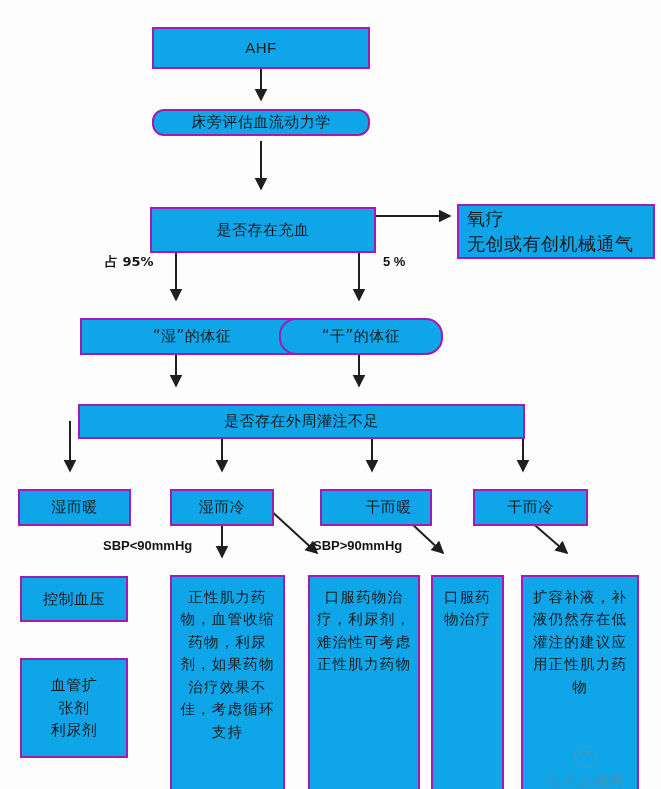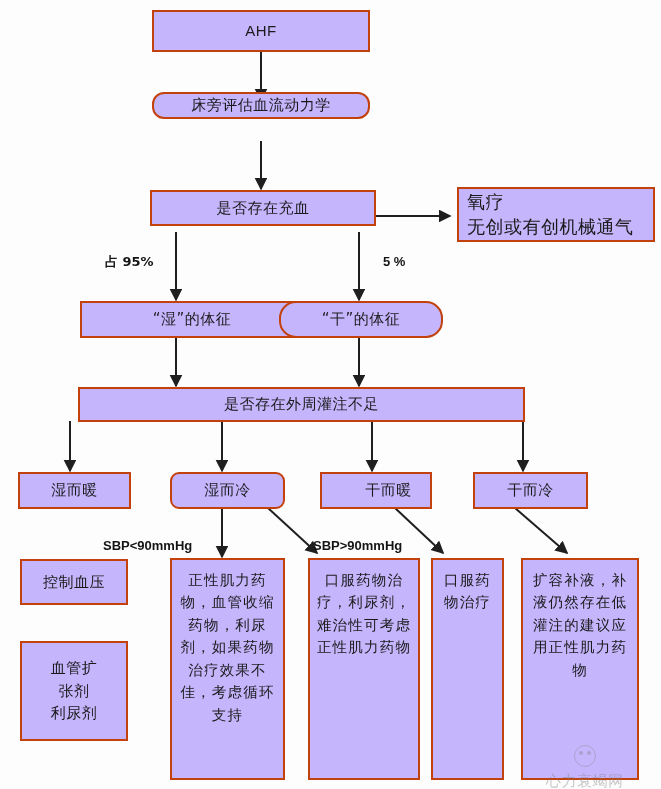--- a/index.html
+++ b/index.html
@@ -14,31 +14,32 @@
   #canvas {
     position: relative;
     width: 661px;
     height: 789px;
     background: #fdfdfd;
     overflow: hidden;
   }
   .box {
     position: absolute;
     box-sizing: border-box;
-    border: 2px solid #c2410c;
-    background: #c4b5fd;
+    border: 2px solid #a21caf;
+    background: #0ea5e9;
     display: flex;
     align-items: center;
     justify-content: center;
     text-align: center;
     font-size: 15px;
     line-height: 1.35;
     color: #1b1b1b;
     letter-spacing: 0.5px;
     padding: 2px 4px;
+    margin-top: 17px;
   }
   .box.cjk {
     font-family: "DejaVu Sans", "Liberation Sans", sans-serif;
   }
   .box.tall {
     align-items: flex-start;
     padding-top: 9px;
     line-height: 1.55;
     letter-spacing: 1.2px;
     font-size: 14.5px;
@@ -142,21 +143,21 @@
   </svg>
 
   <div class="box" style="left:152px; top:10px; width:218px; height:42px;">
     <span>AHF</span>
   </div>
 
   <div class="box cjk" style="left:152px; top:92px; width:218px; height:27px;border-radius:12px;">
     <span>床旁评估血流动力学</span>
   </div>
 
-  <div class="box cjk" style="left:150px; top:190px; width:226px; height:36px;">
+  <div class="box cjk" style="left:150px; top:190px; width:226px; height:46px;">
     <span>是否存在充血</span>
   </div>
 
   <div class="box cjk" style="left:457px; top:187px; width:198px; height:55px; white-space:pre-line; justify-content:flex-start; text-align:left; padding-left:8px; font-size:18px;">
     <span>氧疗
 无创或有创机械通气</span>
   </div>
 
   <div class="box cjk" style="left:80px; top:301px; width:224px; height:37px;">
     <span>“湿”的体征</span>
@@ -167,21 +168,21 @@
   </div>
 
   <div class="box cjk" style="left:78px; top:387px; width:447px; height:35px;">
     <span>是否存在外周灌注不足</span>
   </div>
 
   <div class="box cjk" style="left:18px; top:472px; width:113px; height:37px;">
     <span>湿而暖</span>
   </div>
 
-  <div class="box cjk" style="left:170px; top:472px; width:115px; height:37px;border-radius:9px;">
+  <div class="box cjk" style="left:170px; top:472px; width:104px; height:37px;">
     <span>湿而冷</span>
   </div>
 
   <div class="box cjk" style="left:320px; top:472px; width:112px; height:37px;padding-left:29px;">
     <span>干而暖</span>
   </div>
 
   <div class="box cjk" style="left:473px; top:472px; width:115px; height:37px;">
     <span>干而冷</span>
   </div>

